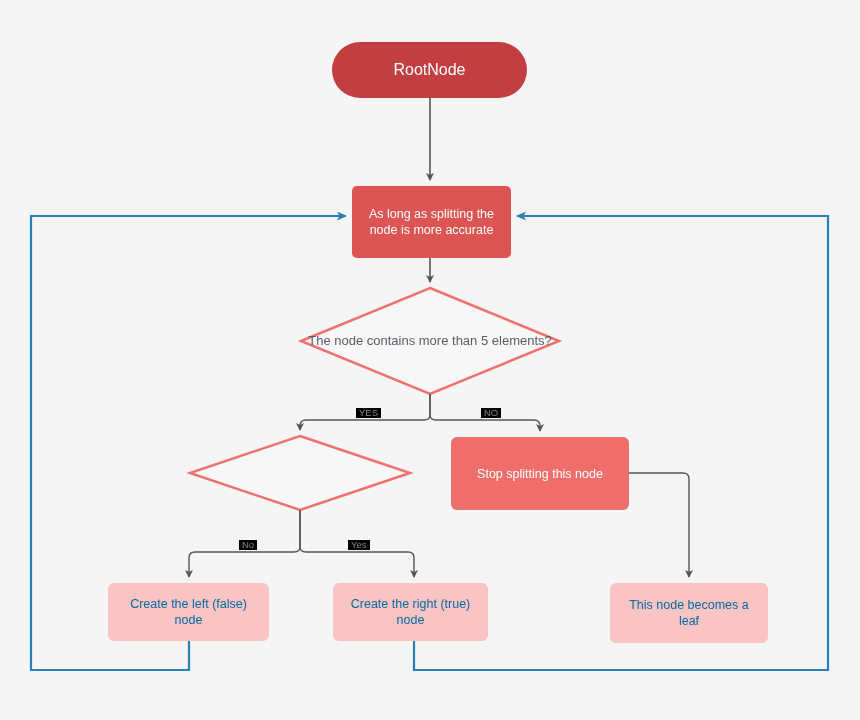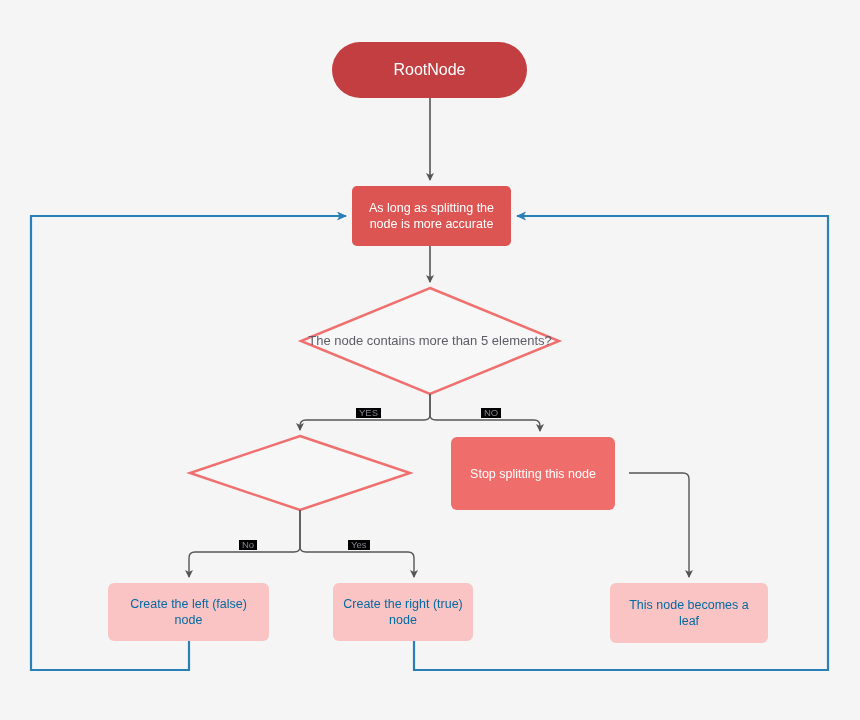--- a/index.html
+++ b/index.html
@@ -53,51 +53,51 @@
     border-radius: 28px;
     color: #ffffff;
     font-size: 16px;
   }
 
   
   .node-loop {
     left: 352px;
     top: 186px;
     width: 159px;
-    height: 60px;
+    height: 72px;
     background: #dc5552;
     border-radius: 5px;
     color: #ffffff;
     font-size: 12.5px;
     padding: 16px 10px;
   }
 
   
   .node-stop {
     left: 451px;
     top: 437px;
-    width: 164px;
+    width: 178px;
     height: 73px;
     background: #ef6e6b;
     border-radius: 6px;
     color: #ffffff;
     font-size: 12.5px;
     padding: 0 10px;
   }
 
   
   .node-result {
     background: #fbc4c4;
     border-radius: 6px;
     color: #0369a1;
     font-size: 12.5px;
     padding: 0 10px;
   }
   .node-left-child  { left: 108px; top: 583px; width: 161px; height: 58px; }
-  .node-right-child { left: 333px; top: 583px; width: 140px; height: 58px; }
+  .node-right-child { left: 333px; top: 583px; width: 155px; height: 58px; }
   .node-leaf        { left: 610px; top: 583px; width: 158px; height: 60px; }
 
   
   .diamond-label {
     position: absolute;
     display: flex;
     align-items: center;
     justify-content: center;
     text-align: center;
     color: #5c5c66;

